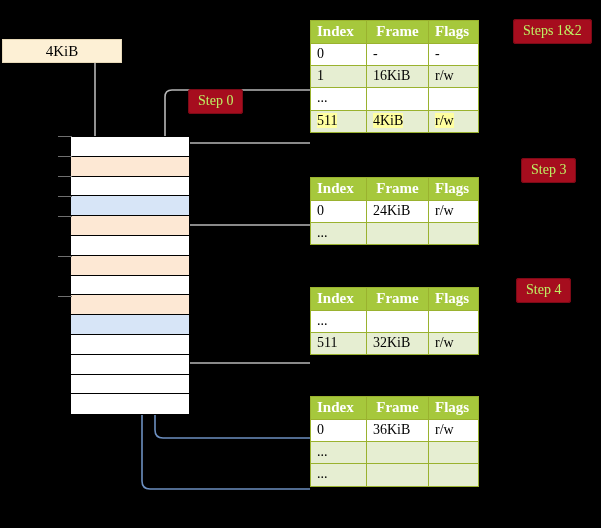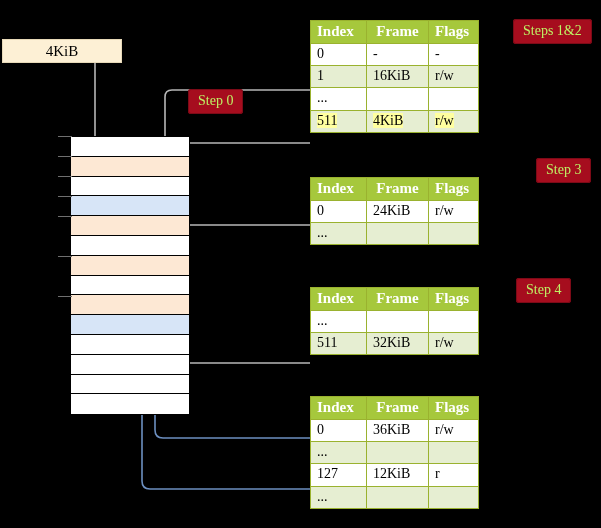--- a/index.html
+++ b/index.html
@@ -79,21 +79,21 @@
   <div class="srcbox" style="left:2px;top:39px;width:118px;height:22px;">
     <span>4KiB</span>
   </div>
 
   <div class="badge" style="left:188px;top:41px;margin-top:48px;">
     <span>Step 0</span>
   </div>
   <div class="badge" style="left:513px;top:19px;">
     <span>Steps 1&amp;2</span>
   </div>
-  <div class="badge" style="left:536px;top:158px;">
+  <div class="badge" style="left:521px;top:158px;">
     <span>Step 3</span>
   </div>
   <div class="badge" style="left:516px;top:265px;margin-top:13px;">
     <span>Step 4</span>
   </div>
 
   <div class="memcol" id="memcol" style="left:70px;top:136px;width:120px;height:279px;">
       <div class="memrow" style="height: 19.8px; background: rgb(255, 255, 255);"></div>
       <div class="memrow" style="height: 19.8px; background: rgb(253, 232, 212);"></div>
       <div class="memrow" style="height: 19.8px; background: rgb(255, 255, 255);"></div>
@@ -203,25 +203,20 @@
         <tr class="plain">
           <td class="c0">0</td>
           <td class="c1">36KiB</td>
           <td class="c2">r/w</td>
         </tr>
         <tr class="alt">
           <td class="c0">...</td>
           <td class="c1"></td>
           <td class="c2"></td>
         </tr>
-        <tr class="plain">
-          <td class="c0">127</td>
-          <td class="c1">12KiB</td>
-          <td class="c2">r</td>
-        </tr>
         <tr class="alt">
           <td class="c0">...</td>
           <td class="c1"></td>
           <td class="c2"></td>
         </tr>
       </tbody>
     </table>
 
 </div>
 

